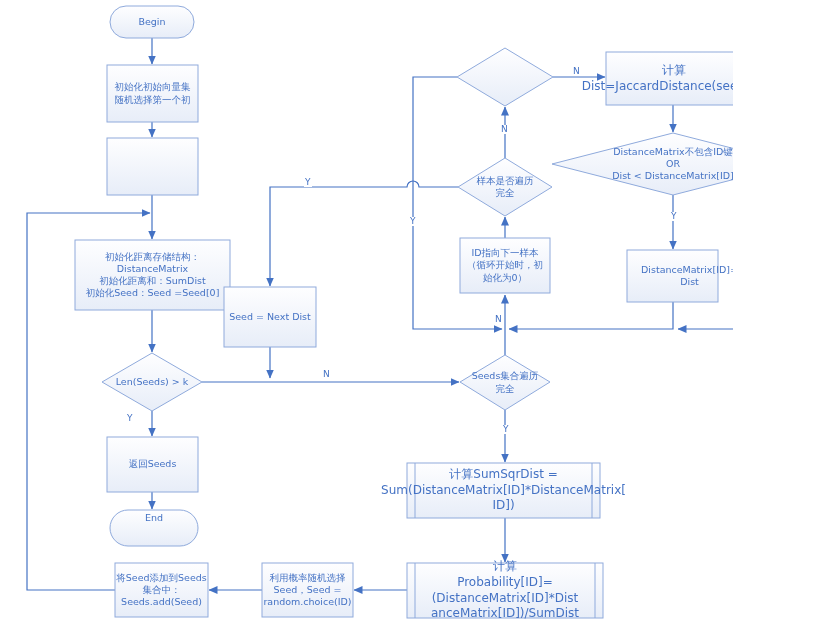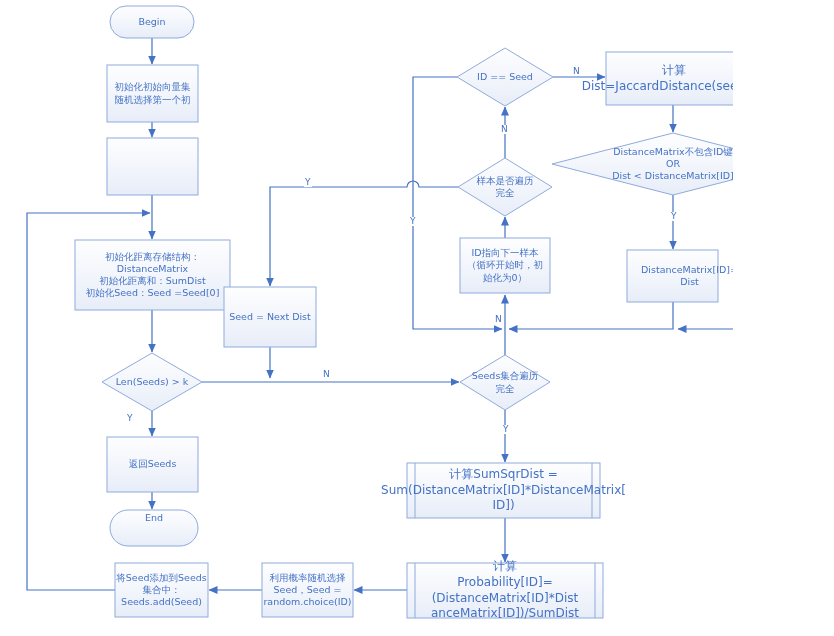--- a/index.html
+++ b/index.html
@@ -91,21 +91,20 @@
   <div class="node" style="left:76px;top:241px;width:153px;height:68px">初始化距离存储结构：
 DistanceMatrix
 初始化距离和：SumDist
 初始化Seed：Seed =Seed[0]</div>
   <div class="node" style="left:102px;top:353px;width:100px;height:58px">Len(Seeds) &gt; k</div>
   <div class="node" style="left:108px;top:438px;width:89px;height:53px">返回Seeds</div>
   <div class="node" style="left:110px;top:500px;width:88px;height:36px">End</div>
   <div class="node" style="left:225px;top:288px;width:90px;height:58px">Seed = Next Dist</div>
   <div class="node" style="left:458px;top:158px;width:94px;height:58px">样本是否遍历
 完全</div>
-  <div class="node" style="left:457px;top:48px;width:96px;height:58px">ID == Seed</div>
   <div class="node sm" style="left:602px;top:53px;width:144px;height:51px">计算
 Dist=JaccardDistance(seed,ID)</div>
   <div class="node" style="left:552px;top:133px;width:242px;height:62px">DistanceMatrix不包含ID键
 OR
 Dist &lt; DistanceMatrix[ID]</div>
   <div class="node" style="left:645px;top:251px;width:89px;height:50px">DistanceMatrix[ID]=
 Dist</div>
   <div class="node" style="left:461px;top:239px;width:88px;height:53px">ID指向下一样本
 （循环开始时，初
 始化为0）</div>

